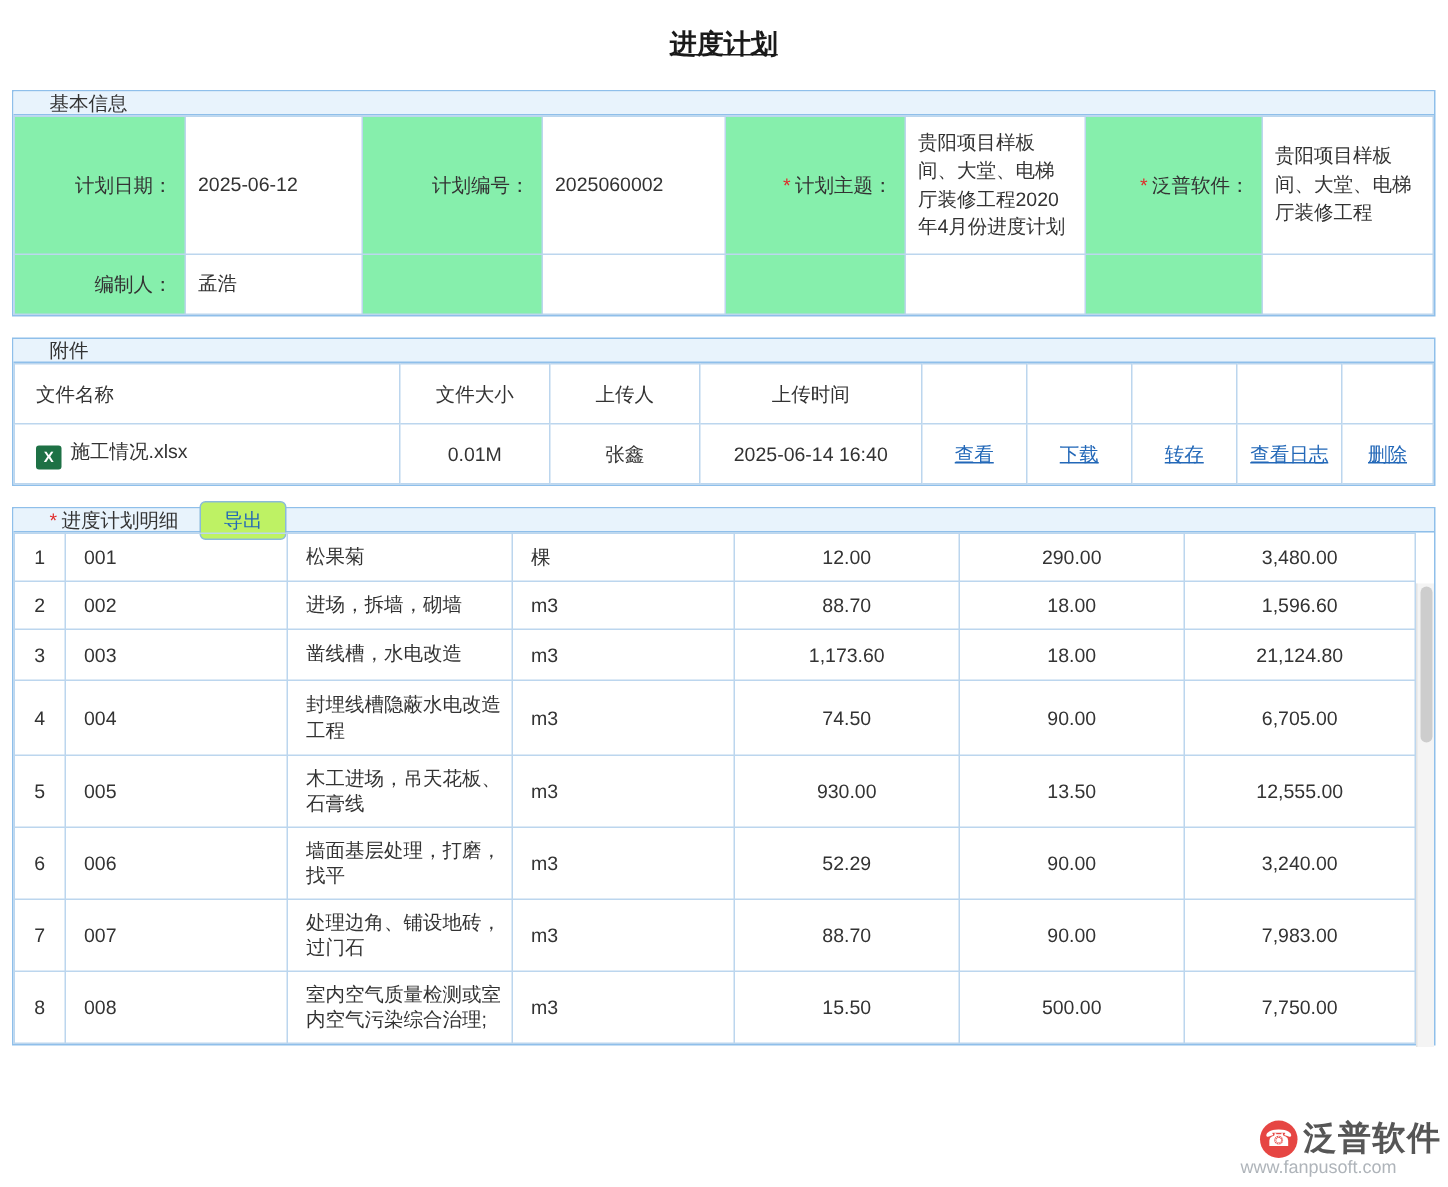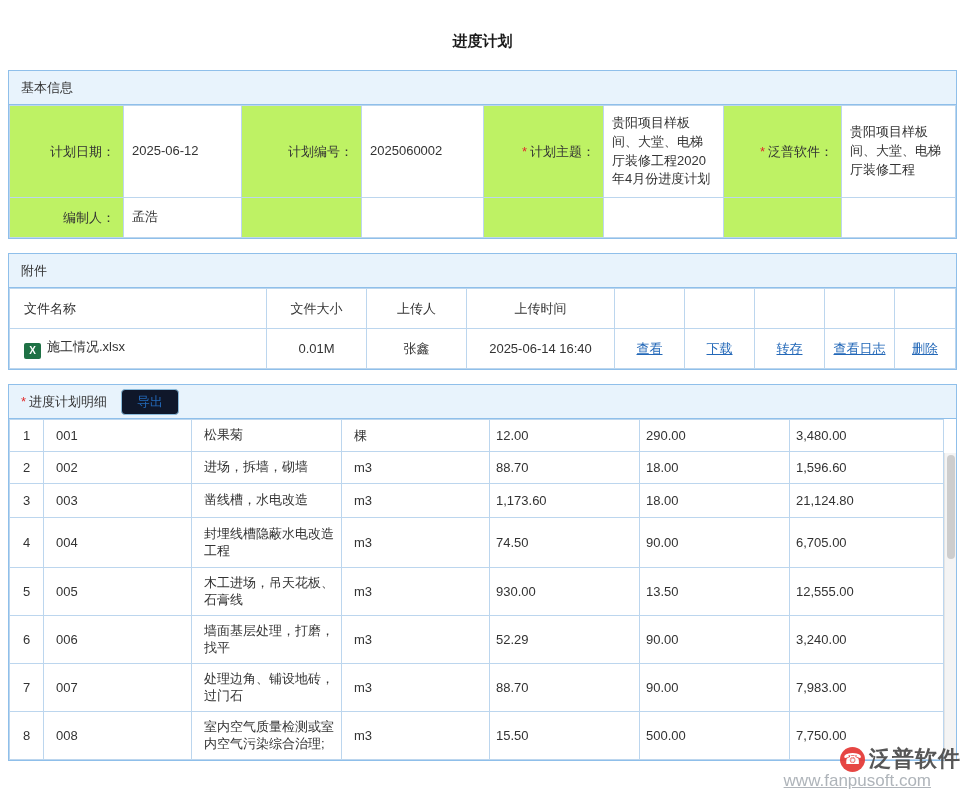--- a/index.html
+++ b/index.html
@@ -2,57 +2,57 @@
 <html><head>
 <meta charset="utf-8">
 <style>
   * { margin:0; padding:0; box-sizing:border-box; }
   html,body { width:965px; height:791px; }
   body {
     font-family:"Liberation Sans","DejaVu Sans",sans-serif;
     font-size:13px; color:#333; background:#fff;
     overflow:hidden; position:relative;
   }
-  .page-title { text-align:center; font-weight:bold; font-size:15px; padding:32px 0 19px; color:#1a1a1a; }
+  .page-title { text-align:center; font-weight:bold; font-size:18px; padding:17px 0 19px; color:#1a1a1a;text-decoration:underline; }
   .panel { margin:0 8px 14px; border:1px solid #8fbfea; background:#fff; }
-  .panel-hd { display:flex; align-items:center; height:34px; padding:0 12px; background:#e8f3fc; border-bottom:1px solid #8fbfea; }
+  .panel-hd { display:flex; align-items:center; height:16px; padding:0 24px; background:#e8f3fc; border-bottom:1px solid #8fbfea; }
   table { width:100%; border-collapse:collapse; table-layout:fixed; }
   td { border:1px solid #bcd6ee; vertical-align:middle; word-break:break-all; }
   .req { color:#e02b2b; margin-right:3px; }
   
-  .info-table td.lbl { background:#bef264; text-align:right; padding:6px 8px; }
+  .info-table td.lbl { background:#86efac; text-align:right; padding:6px 8px; }
   .info-table td.val { background:#fff; text-align:left; padding:6px 8px; line-height:1.45; }
   .info-table tr.r1 { height:92px; }
   .info-table tr.r2 { height:40px; }
   
   .attach-table tr { height:40px; }
   .attach-table td { text-align:center; padding:8px; }
   .attach-table td.file { text-align:left; padding-left:14px; }
   a.link { color:#2368b8; text-decoration:underline; cursor:pointer; }
   .excel-icon { display:inline-flex; align-items:center; justify-content:center; width:17px; height:16px; background:#1e7145; color:#fff; font-size:10px; font-weight:bold; border-radius:2px; margin-right:6px; vertical-align:-3px; }
   
-  .export-btn { margin-left:14px; padding:3px 15px; background:#0f172a; border:1px solid #8abada; border-radius:4px; color:#2368b8; font-size:13px; cursor:pointer; }
+  .export-btn { margin-left:14px; padding:3px 15px; background:#bef264; border:1px solid #8abada; border-radius:4px; color:#2368b8; font-size:13px; cursor:pointer; }
   .detail-body { position:relative; padding-right:12px; }
   .detail-table td { padding:4px 6px; }
   .detail-table tr.hd { height:34px; }
   .detail-table tr.hd td { text-align:center; background:#fff; }
   .c-seq { text-align:center; }
   .c-code { text-align:left; padding-left:12px !important; }
   .c-item { text-align:left; padding-left:12px !important; line-height:1.3; }
   .c-unit { text-align:left; padding-left:12px !important; }
-  .c-num { }
+  .c-num { text-align:center; }
   .h32{height:32px;} .h34{height:34px;} .h48{height:48px;} .h50{height:50px;}
   .scrollbar { position:absolute; top:34px; right:0; bottom:-2px; width:12px; background:#f4f4f4; border-left:1px solid #e4e4e4; }
   .scroll-thumb { position:absolute; top:2px; left:2px; width:8px; height:104px; background:#cdcdcd; border-radius:4px; }
   
   .watermark { position:absolute; top:744px; right:4px; z-index:5; opacity:0.93; }
   .wm-row { display:flex; align-items:center; justify-content:flex-end; }
   .wm-icon { width:25px; height:25px; border-radius:50%; background:#e53935; color:#fff; display:flex; align-items:center; justify-content:center; font-size:15px; margin-right:4px; }
   .wm-text { font-size:22px; font-weight:bold; color:#4a4a4a; letter-spacing:1px; }
-  .wm-url { text-align:right; font-size:17px; color:#a9afb5; margin-top:-3px; padding-right:30px;text-decoration:underline; }
+  .wm-url { text-align:right; font-size:12px; color:#a9afb5; margin-top:-3px; padding-right:30px; }
 </style>
 </head>
 <body>
 
 <div class="page-title">进度计划</div>
 
 <div class="panel">
   <div class="panel-hd">
     <span>基本信息</span>
   </div>

